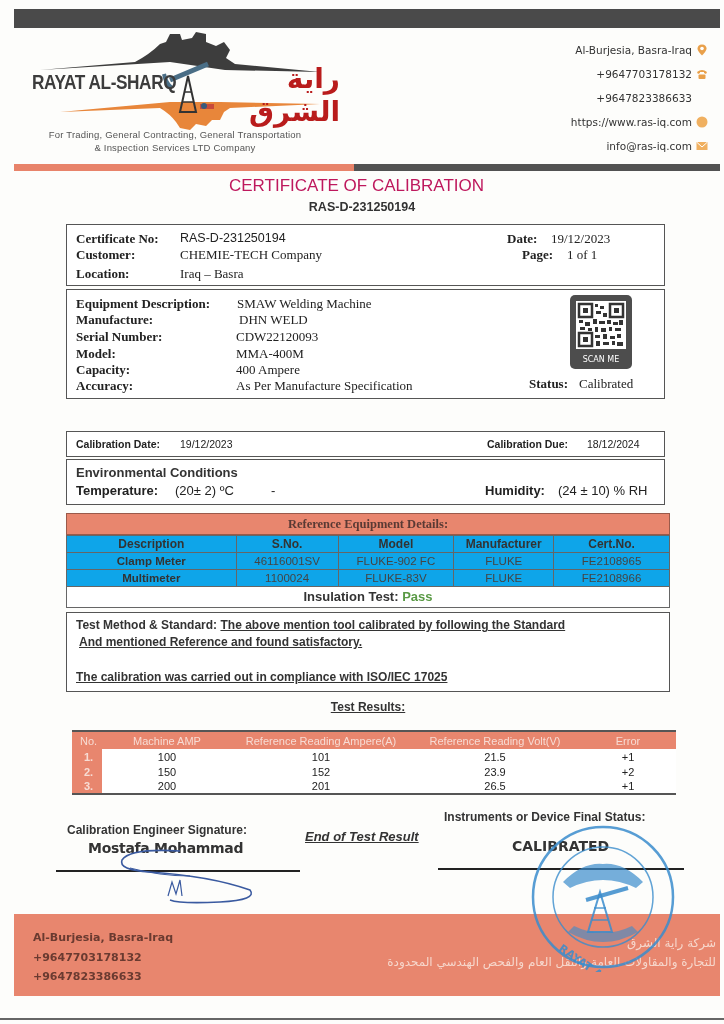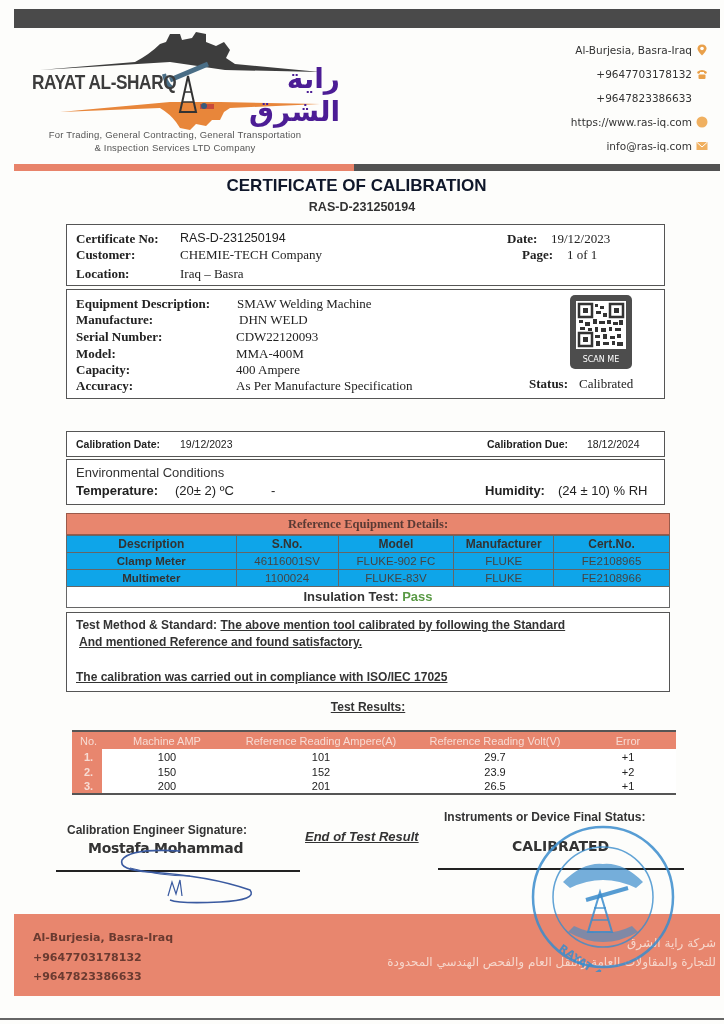--- a/index.html
+++ b/index.html
@@ -7,34 +7,34 @@
   body { position: relative; font-family: "Liberation Sans", sans-serif; color: #222; }
 
   .abs { position: absolute; }
 
   
   .top-bar { left: 14px; top: 9px; width: 706px; height: 19px; background: #4a4a4a; }
 
   
   .logo { left: 20px; top: 32px; width: 320px; height: 100px; }
   .logo-text-en { position: absolute; left: 12px; top: 38px; font-family: "Liberation Sans", sans-serif; font-weight: bold; font-size: 21px; color: #3c3c3c; letter-spacing: -0.5px; transform: scaleX(0.82); transform-origin: left center; }
-  .logo-text-ar { position: absolute; left: 198px; top: 30px; font-family: "DejaVu Sans", sans-serif; font-weight: bold; font-size: 28px; color: #4c1d95; direction: rtl; }
+  .logo-text-ar { position: absolute; left: 198px; top: 30px; font-family: "DejaVu Sans", sans-serif; font-weight: bold; font-size: 28px; color: #b91c1c; direction: rtl; }
   .tagline { left: 20px; top: 128px; width: 310px; text-align: center; font-size: 9.5px; color: #555; line-height: 13px; letter-spacing: 0.2px; }
 
   
   .contact { right: 16px; top: 38px; width: 220px; text-align: right; font-family: "DejaVu Sans", sans-serif; font-size: 10.5px; color: #333; }
   .contact-row { height: 24px; line-height: 18px; display: flex; justify-content: flex-end; align-items: center; gap: 4px; }
   .c-icon { width: 12px; height: 12px; display: inline-block; }
 
   
   .bar-orange { left: 14px; top: 164px; width: 340px; height: 7px; background: #e8836a; }
   .bar-dark { left: 354px; top: 164px; width: 366px; height: 7px; background: #525252; }
 
   
-  .title { left: 0; top: 176px; width: 713px; text-align: center; font-weight: bold; font-size: 17px; color: #0f172a; }
+  .title { left: 0; top: 176px; width: 713px; text-align: center; font-weight: normal; font-size: 17px; color: #be185d; }
   .subtitle { left: 0; top: 200px; width: 724px; text-align: center; font-weight: bold; font-size: 12.5px; color: #333; }
 
   .box { border: 1.2px solid #555; background: #fff; }
   .serif { font-family: "Liberation Serif", serif; }
 
   
   .cert-box { left: 66px; top: 224px; width: 599px; height: 62px; }
   .kv { position: absolute; font-size: 13px; white-space: nowrap; }
   .kv b { font-weight: bold; }
 
@@ -231,21 +231,21 @@
 </div>
 
 <div class="abs box dates-box">
   <div class="kv small-calibri" style="left:9px;top:6px;"><b>Calibration Date:</b></div>
   <div class="kv small-calibri" style="left:113px;top:6px;">19/12/2023</div>
   <div class="kv small-calibri" style="left:420px;top:6px;"><b>Calibration Due:</b></div>
   <div class="kv small-calibri" style="left:520px;top:6px;">18/12/2024</div>
 </div>
 
 <div class="abs box env-box">
-  <div class="kv" style="left:9px;top:5px;font-weight:normal;font-size:13px;color:#333;">Environmental Conditions</div>
+  <div class="kv" style="left:9px;top:5px;font-weight:bold;font-size:13px;color:#333;">Environmental Conditions</div>
   <div class="kv" style="left:9px;top:23px;font-size:13px;"><b>Temperature:</b></div>
   <div class="kv" style="left:108px;top:23px;font-size:13px;">(20± 2) ºC</div>
   <div class="kv" style="left:204px;top:23px;font-size:13px;">-</div>
   <div class="kv" style="left:418px;top:23px;font-size:13px;"><b>Humidity:</b></div>
   <div class="kv" style="left:491px;top:23px;font-size:13px;">(24 ± 10) % RH</div>
 </div>
 
 <div class="abs ref-wrap">
   <div class="ref-head">Reference Equipment Details:</div>
   <table class="ref">
@@ -310,21 +310,21 @@
     <th class="no">No.</th>
     <th>Machine AMP</th>
     <th>Reference Reading Ampere(A)</th>
     <th>Reference Reading Volt(V)</th>
     <th>Error</th>
   </tr>
   <tr>
     <td class="no">1.</td>
     <td>100</td>
     <td>101</td>
-    <td>29.7</td>
+    <td>21.5</td>
     <td>+1</td>
   </tr>
   <tr>
     <td class="no">2.</td>
     <td>150</td>
     <td>152</td>
     <td>23.9</td>
     <td>+2</td>
   </tr>
   <tr>

